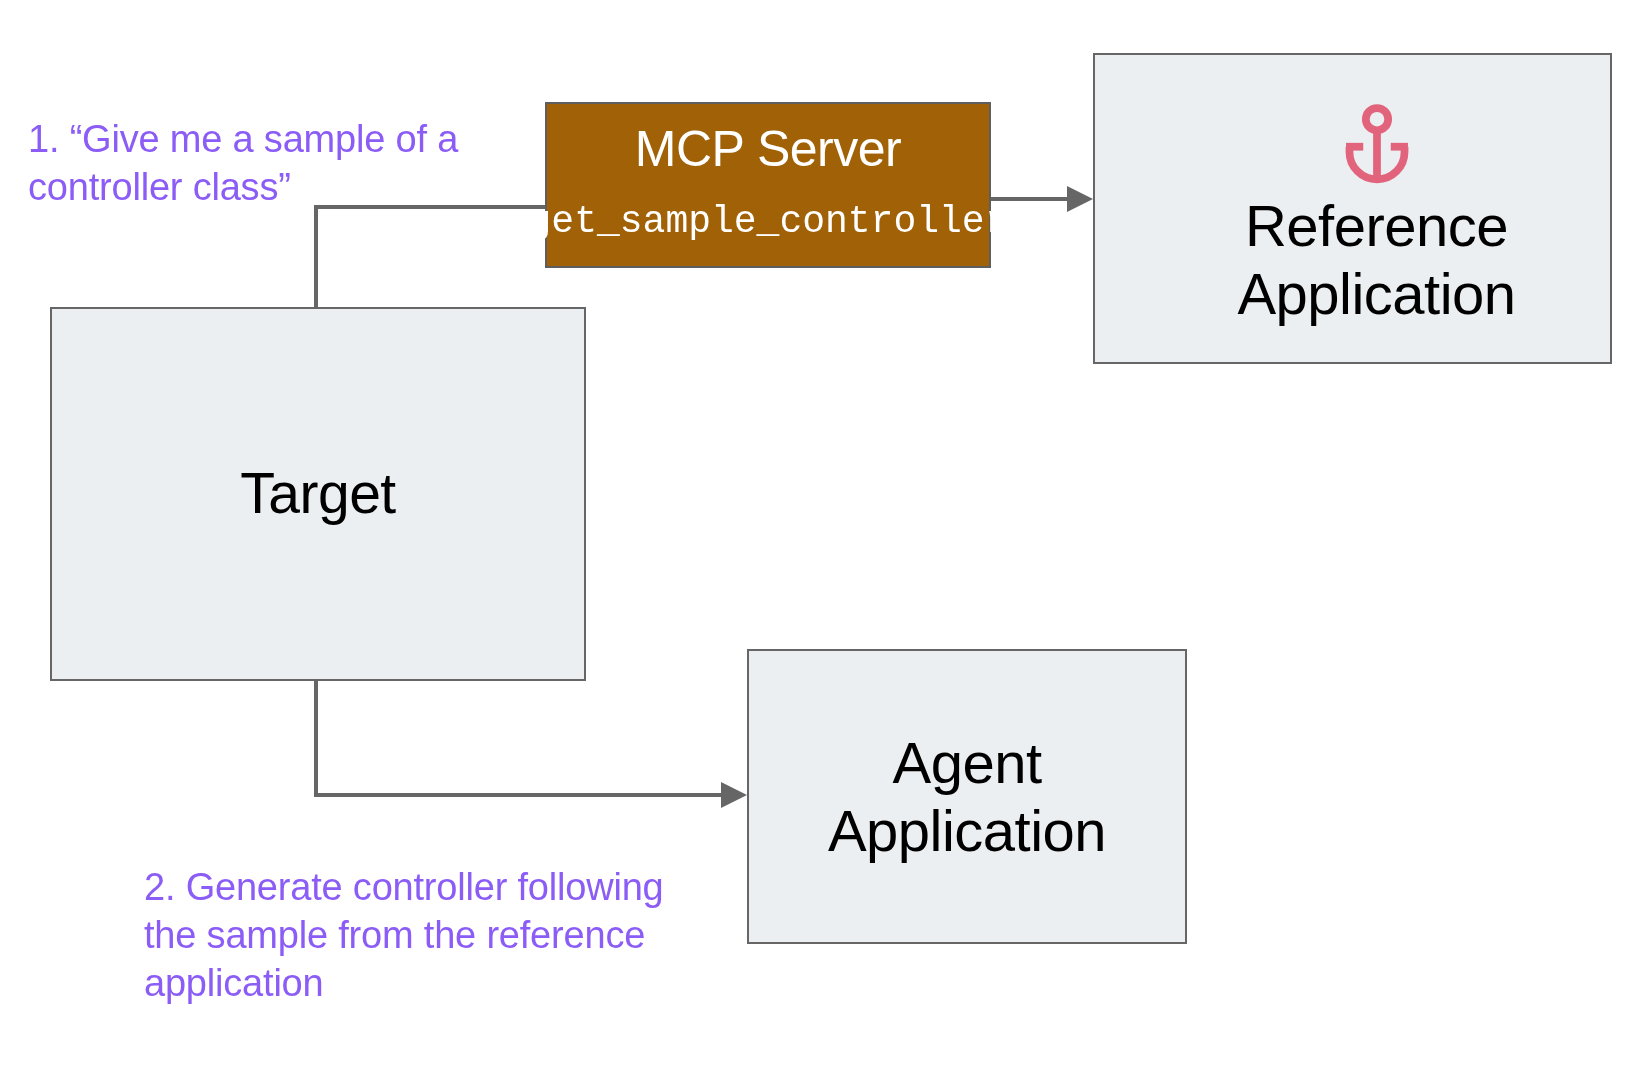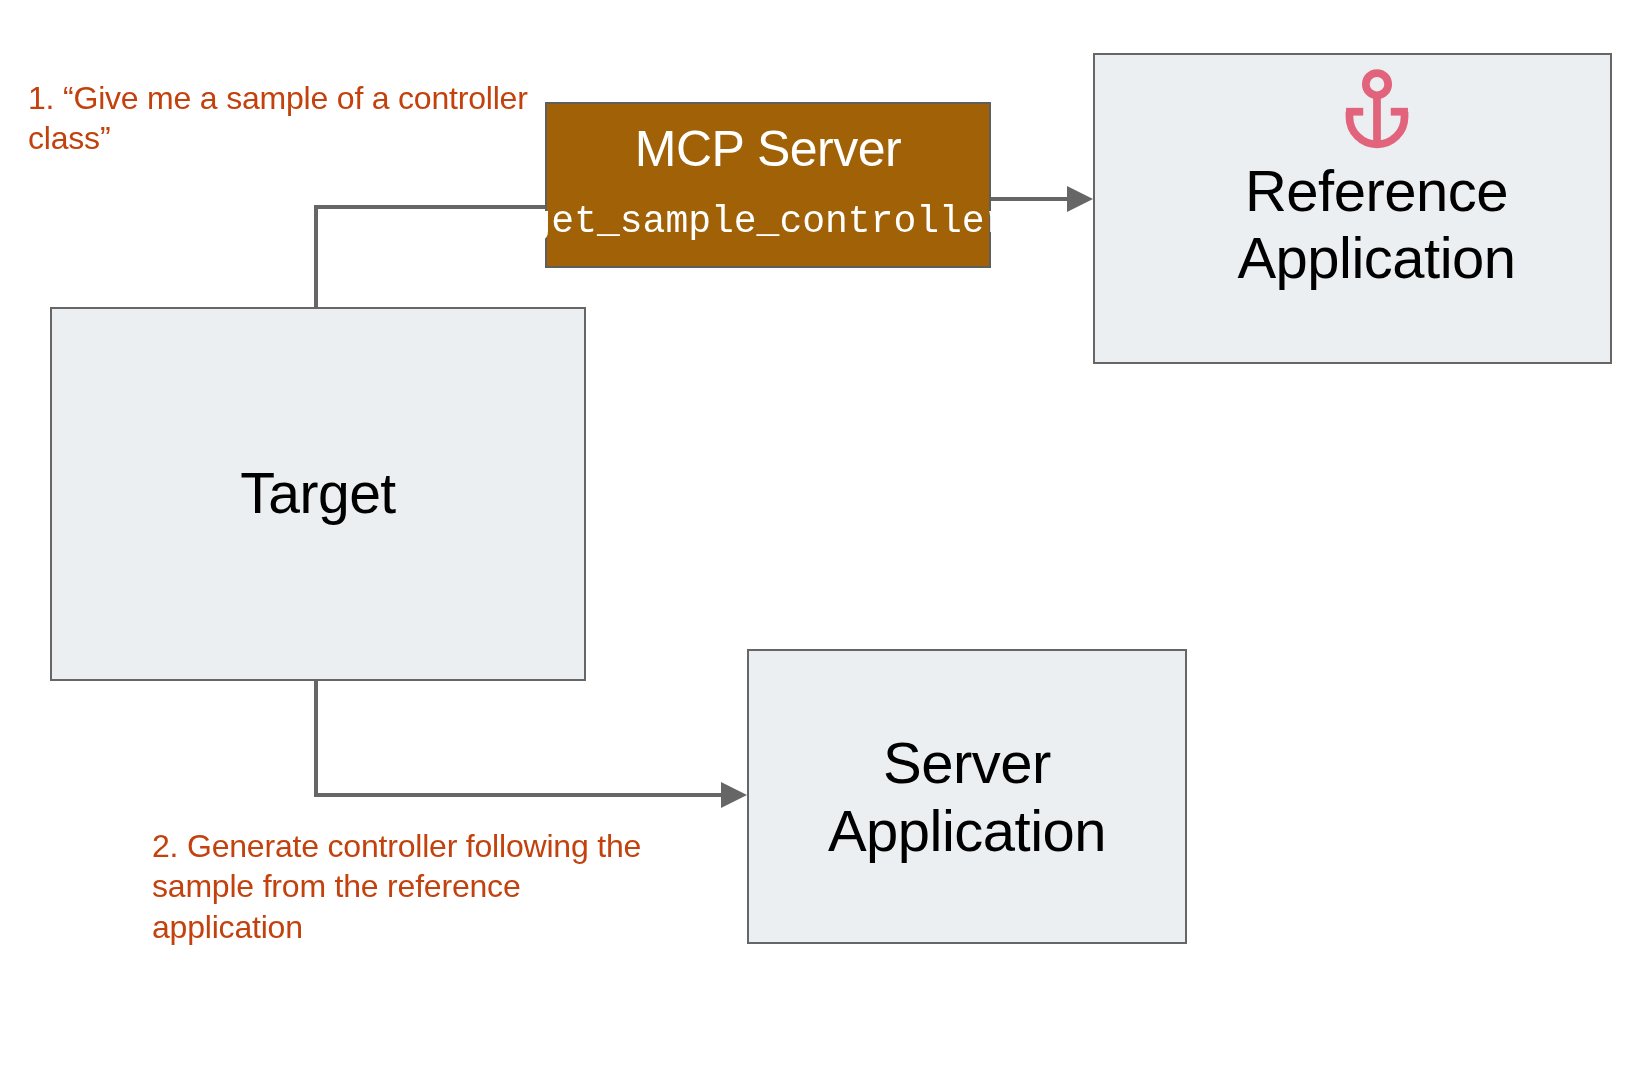--- a/index.html
+++ b/index.html
@@ -66,21 +66,21 @@
     font-size: 38px;
     line-height: 1.25;
     margin-top: 4px;
     letter-spacing: 0px;
   }
   #reference-node {
     left: 1093px;
     top: 53px;
     width: 519px;
     height: 311px;
-    justify-content: flex-start;
+    justify-content: center;
     padding-top: 12px;
     padding-left: 48px;
   }
   #reference-label {
     font-size: 58px;
     line-height: 1.16;
     letter-spacing: -0.5px;
     margin-top: 2px;
   }
   #anchor-icon {
@@ -95,33 +95,34 @@
     width: 440px;
     height: 295px;
   }
   #target-label {
     font-size: 58px;
     line-height: 1.16;
     letter-spacing: -0.5px;
   }
   .annot {
     position: absolute;
-    color: #c2410c;
-    font-size: 32px;
+    color: #8b5cf6;
+    font-size: 38px;
     line-height: 1.26;
     letter-spacing: -0.2px;
     white-space: pre-line;
+    margin-top: 38px;
   }
   #annot-step1 {
     left: 28px;
     top: 78px;
     width: 520px;
   }
   #annot-step2 {
-    left: 152px;
+    left: 144px;
     top: 826px;
     width: 520px;
   }
   #wires {
     position: absolute;
     left: 0;
     top: 0;
     width: 1644px;
     height: 1088px;
     pointer-events: none;
@@ -169,20 +170,20 @@
       <line x1="66" y1="52" x2="86" y2="52" stroke="#e2647c" stroke-width="9" stroke-linecap="butt"></line>
     </svg>
     <span id="reference-label">
       <span>Reference</span><br>
       <span>Application</span>
     </span>
   </div>
 
   <div class="node node-light" id="target-node">
     <span id="target-label">
-      <span>Server</span><br>
+      <span>Agent</span><br>
       <span>Application</span>
     </span>
   </div>
 
   <div class="annot" id="annot-step2">2. Generate controller following the sample from the reference application</div>
 
 </div>
 
 </body></html>

